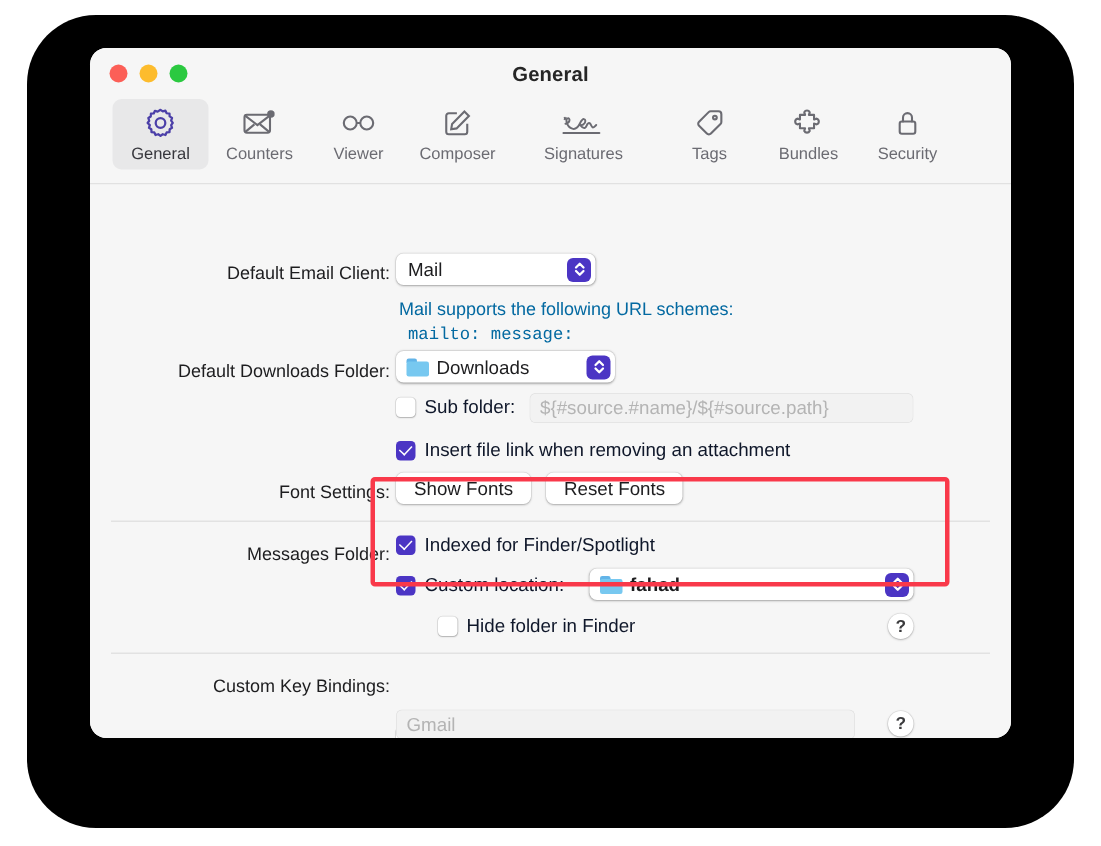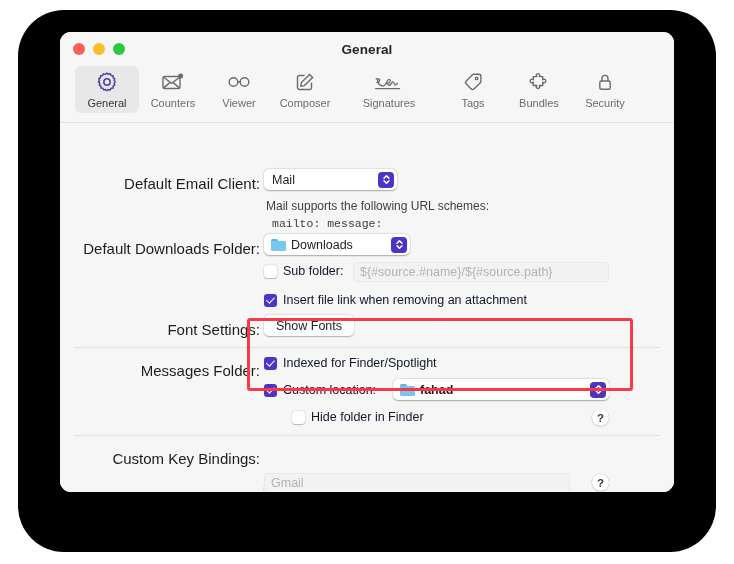--- a/index.html
+++ b/index.html
@@ -118,21 +118,21 @@
   }
 
   .row {
     position: absolute;
     display: flex;
     align-items: center;
   }
   .label-col {
     position: absolute;
     text-align: right;
-    font-size: 15px;
+    font-size: 12px;
     color: #1d1d1f;
     width: 200px;
     left: 0;
   }
 
   
   .popup {
     position: relative;
     height: 21px;
     background: #ffffff;
@@ -264,21 +264,21 @@
     left: 14px;
     right: 14px;
     height: 1px;
     background: #e2e2e2;
   }
 
   
   .desc {
     position: absolute;
     font-size: 12px;
-    color: #404040;
+    color: #0369a1;
     white-space: nowrap;
   }
   .desc.mono {
     font-family: "Liberation Mono", monospace;
     font-size: 11.5px;
   }
 
   
   #redbox {
     position: absolute;
@@ -441,20 +441,21 @@
     </div>
 
     <div class="row" style="left:204px; top:170px;">
       <span class="cb on"></span>
       <span class="cb-label">Insert file link when removing an attachment</span>
     </div>
 
     <div class="label-col" style="top:198px;">Font Settings:</div>
     <div class="row" style="left:204px; top:192px; gap:10px;">
       <div class="pbtn">Show Fonts</div>
+      <div class="pbtn">Reset Fonts</div>
     </div>
 
     <div class="divider" style="top:224px;"></div>
 
     <div class="label-col" style="top:239px;">Messages Folder:</div>
 
     <div class="row" style="left:204px; top:233px;">
       <span class="cb on"></span>
       <span class="cb-label">Indexed for Finder/Spotlight</span>
     </div>

